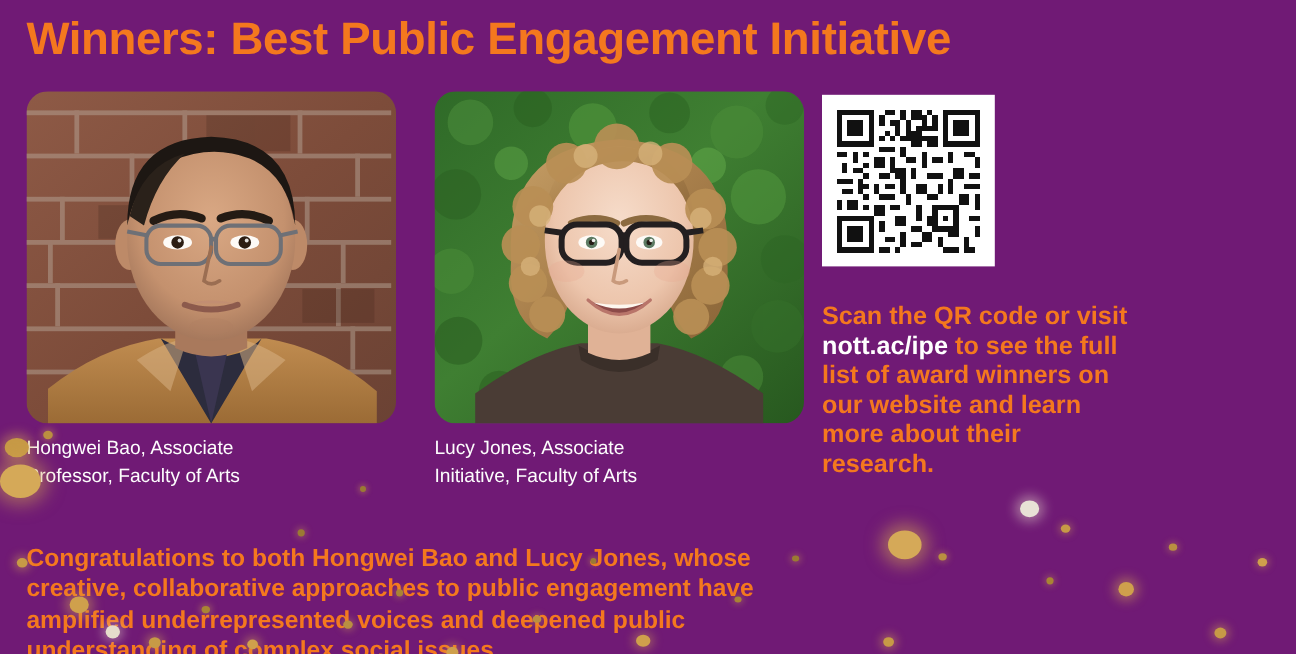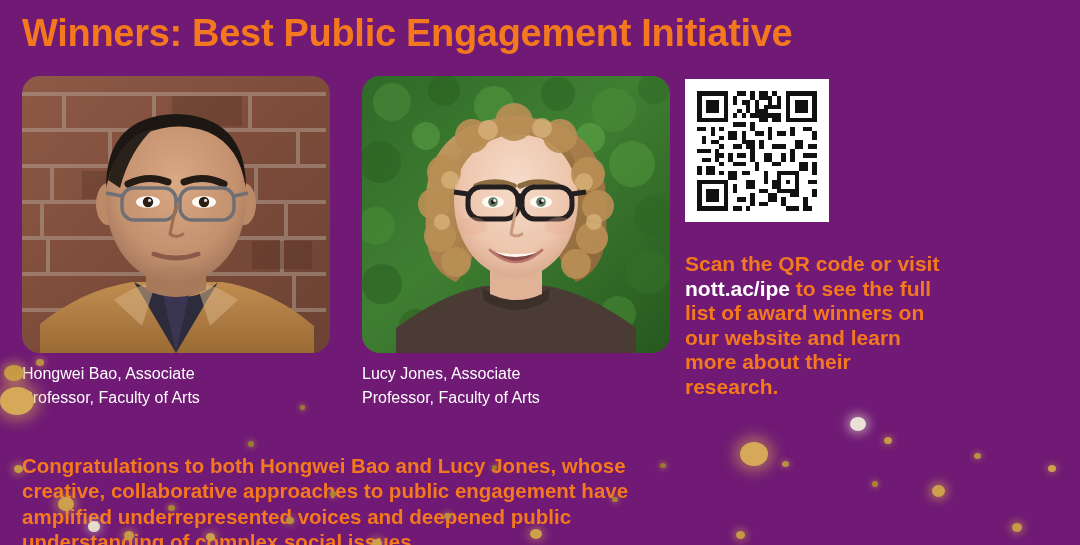--- a/index.html
+++ b/index.html
@@ -248,21 +248,21 @@
       <path d="M132 176 Q154 186 176 176 Q154 180 132 176 Z" fill="#fdf7ef"></path>
       <path d="M128 174 Q154 198 180 174" stroke="#b9756a" stroke-width="2.6" fill="none" stroke-linecap="round"></path>
       <ellipse cx="110" cy="150" rx="15" ry="9" fill="#e9a893" opacity="0.3"></ellipse>
       <ellipse cx="198" cy="150" rx="15" ry="9" fill="#e9a893" opacity="0.3"></ellipse>
     </svg>
   </div>
 
   <div class="caption" id="caption-1">Hongwei Bao, Associate
 Professor, Faculty of Arts</div>
   <div class="caption" id="caption-2">Lucy Jones, Associate
-Professor, Faculty of Arts</div>
+Initiative, Faculty of Arts</div>
 
   <div id="qr-card">
     <svg width="128" height="128" viewBox="0 0 29 29" shape-rendering="crispEdges">
       <rect width="29" height="29" fill="#ffffff"></rect>
       <g fill="#111111">
 
         <rect x="1" y="1" width="7" height="1"></rect>
           <rect x="1" y="7" width="7" height="1"></rect>
         <rect x="1" y="1" width="1" height="7"></rect>
           <rect x="7" y="1" width="1" height="7"></rect>

